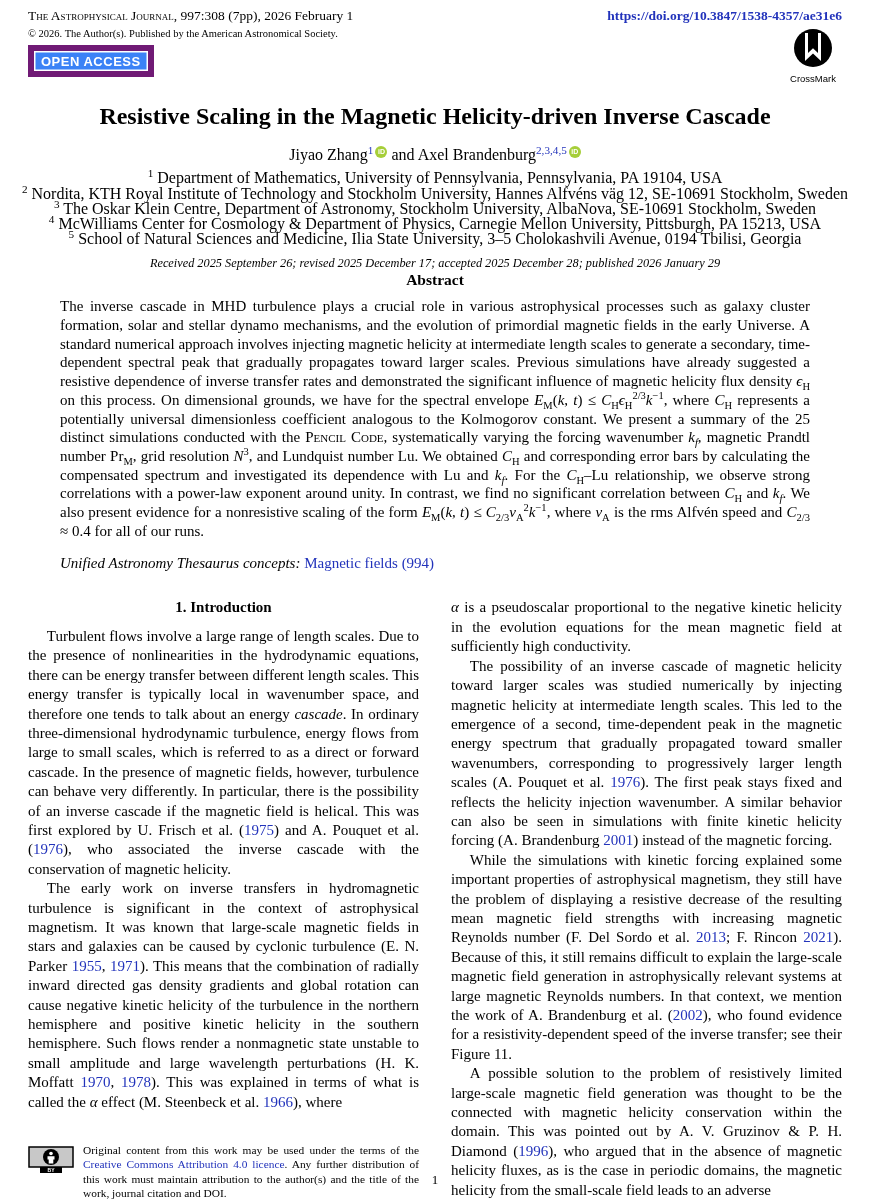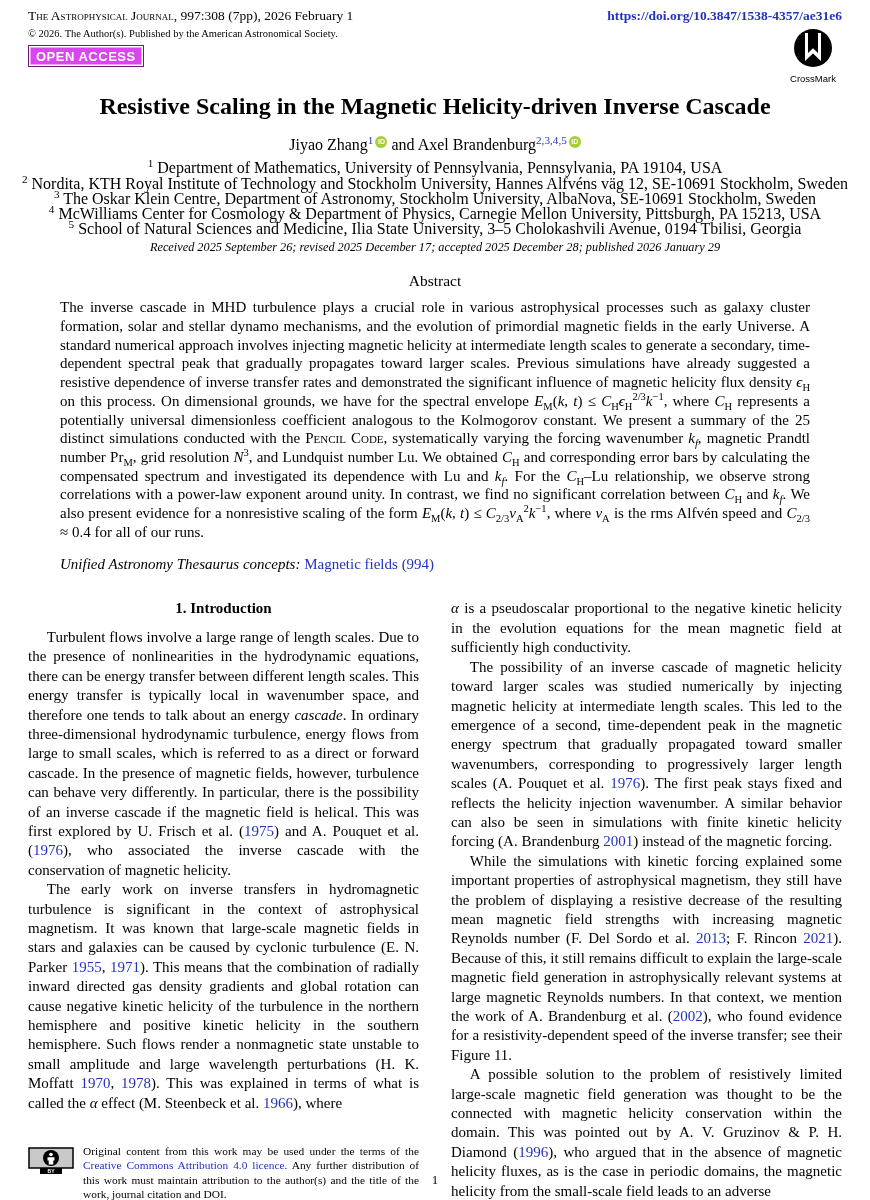--- a/index.html
+++ b/index.html
@@ -18,36 +18,36 @@
     display:inline-block; width:12px; height:12px; border-radius:50%;
     background:#a6ce39; color:#fff; text-align:center;
     font:bold 7px/12px "Liberation Sans",sans-serif;
     vertical-align:super; margin-left:2px;
   }
   
   .hdr { padding:8px 28px 0 28px; position:relative; }
   .hdr-journal { font-size:13.5px; }
   .hdr-copy { font-size:10.5px; margin-top:4px; }
   .oa-badge {
-    display:inline-block; background:#d946ef; color:#fff; margin-top:6px;
+    display:inline-block; background:#3b82f6; color:#fff; margin-top:6px;
     font:bold 13px/1 "Liberation Sans",sans-serif; letter-spacing:0.5px;
-    padding:4px 7px 3px 7px; border:1px solid #701a75; box-shadow:inset 0 0 0 1.5px #fff;
+    padding:4px 7px 3px 7px; border:6px solid #701a75; box-shadow:inset 0 0 0 1.5px #fff;
   }
   .hdr-doi {
     position:absolute; top:8px; right:28px; font-size:13.5px; color:#2233bb;font-weight:bold;
   }
   .crossmark { position:absolute; top:28px; right:28px; width:58px; text-align:center; }
   .crossmark-label { font-size:9.5px; margin-top:1px; font-family:"Liberation Sans",sans-serif; }
   
   .title { text-align:center; font-size:24px; font-weight:bold; margin-top:26px; }
   .authors { text-align:center; font-size:16px; margin-top:16px; }
   .affils { text-align:center; font-size:16px; line-height:15.2px; margin-top:6px; }
-  .dates { text-align:center; font-size:12.3px; font-style:italic; margin-top:4px; }
+  .dates { text-align:center; font-size:12.3px; font-style:italic; margin-top:10px; }
   
-  .abs-head { text-align:center; font-size:15.5px; font-weight:normal; margin-top:17px; }
+  .abs-head { text-align:center; font-size:15.5px; font-weight:bold; }
   .abs-body {
     margin:8px 60px 0 60px; font-size:15px; line-height:18.7px; text-align:justify;
   }
   .thesaurus { margin:15px 60px 0 60px; font-size:15px; }
   
   .cols {
     display:flex; gap:32px; padding:0 28px; margin-top:26px; min-height:588px;
   }
   .col { flex:1; font-size:15px; line-height:19.4px; text-align:justify; }
   .col-left { display:flex; flex-direction:column; }

